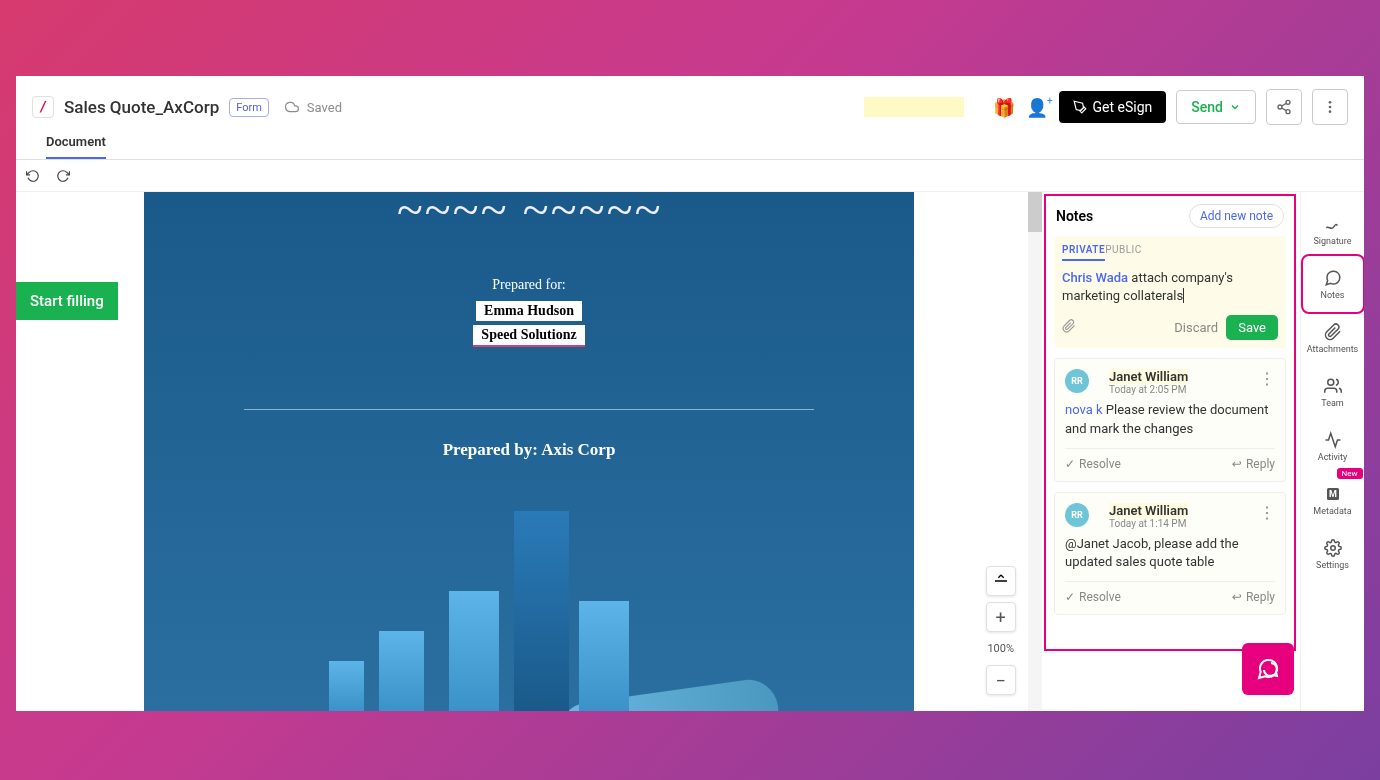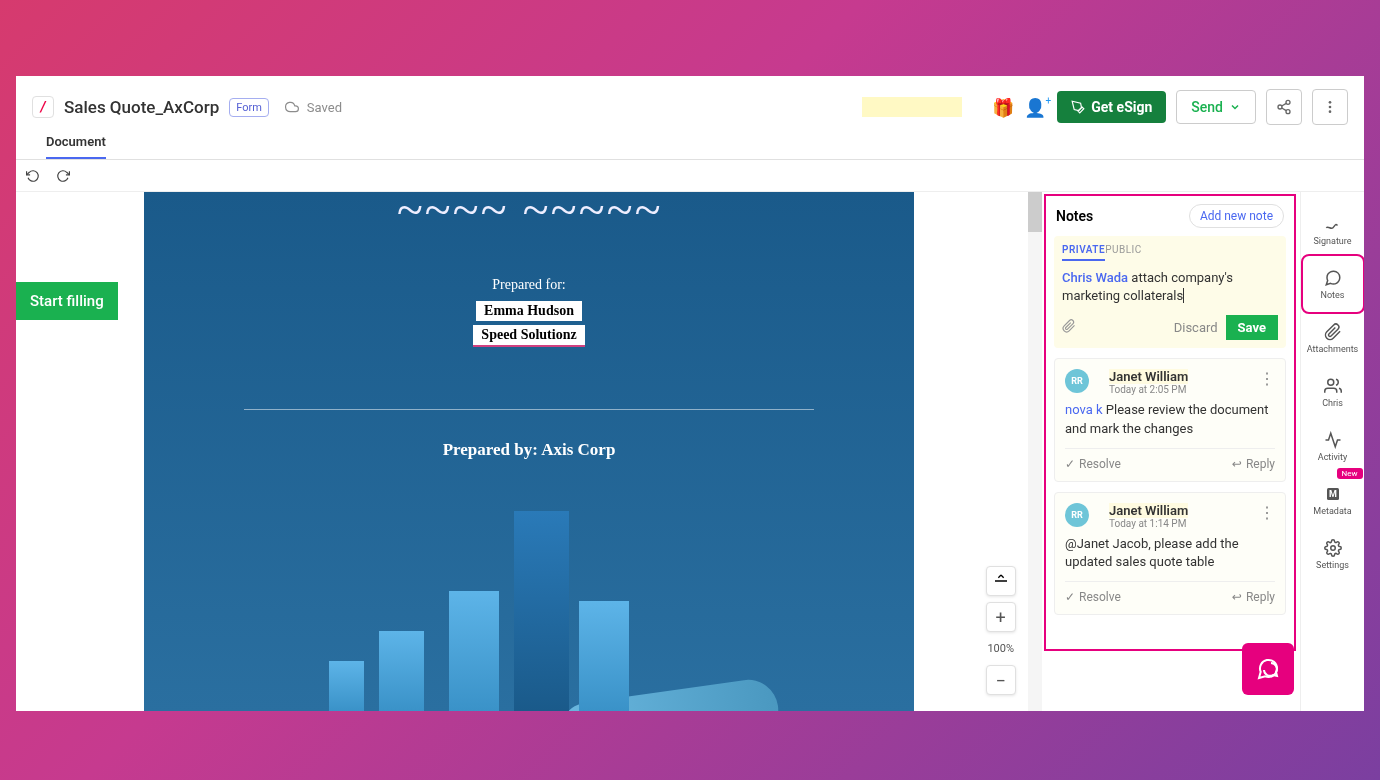--- a/index.html
+++ b/index.html
@@ -10,21 +10,21 @@
 .doc-title { font-size: 17px; color: #333; font-weight: 500; }
 .form-badge { font-size: 11px; color: #5560d4; border: 1px solid #a5aef0; border-radius: 4px; padding: 2px 6px; }
 .saved { display: flex; align-items: center; gap: 8px; color: #8c8c8c; font-size: 13px; margin-left: 6px; }
 .saved svg { width: 14px; height: 14px; }
 .spacer { flex: 1; }
 .yellow-note { background: #fff9c4; width: 100px; height: 20px; margin-right: 20px; }
 .gift-icon { font-size: 18px; }
 .user-add { position: relative; font-size: 18px; color: #2196f3; }
 .user-add .plus { position: absolute; top: -2px; right: -4px; font-size: 10px; color: #2196f3; }
 .btn { border-radius: 4px; padding: 8px 14px; font-size: 14px; border: none; cursor: pointer; display: flex; align-items: center; gap: 6px; }
-.btn-green { background: #15803d; color: #fff; font-weight: 700; }
+.btn-green { background: #000000; color: #fff; font-weight: 400; }
 .btn-outline { background: #fff; border: 1px solid #ccc; color: #1ab150; font-weight: 500; }
 .btn-icon { background: #fff; border: 1px solid #ccc; width: 36px; height: 36px; display: flex; align-items: center; justify-content: center; color: #666; border-radius: 4px; }
 .topbar-right { display: flex; gap: 10px; align-items: center; }
 .tabs-row { display: flex; padding: 0 30px; border-bottom: 1px solid #e0e0e0; height: 32px; }
 .tab { font-size: 13px; color: #333; font-weight: 600; padding: 6px 0; border-bottom: 2px solid #4a68f0; }
 .toolbar { display: flex; align-items: center; padding: 6px 10px; gap: 16px; border-bottom: 1px solid #eee; height: 32px; }
 .toolbar svg { width: 14px; height: 14px; color: #444; }
 .main-area { flex: 1; display: flex; overflow: hidden; position: relative; }
 .doc-viewer { flex: 1; background: #fff; position: relative; display: flex; justify-content: center; overflow: hidden; }
 .start-filling { position: absolute; left: 0; top: 90px; background: #1ab150; color: #fff; padding: 10px 14px; font-size: 15px; font-weight: 500; border: none; }
@@ -56,21 +56,21 @@
 .note-compose { background: #fefce8; margin: 0 8px 10px; border-radius: 4px; padding: 8px; }
 .note-tabs { display: flex; gap: 0; margin-bottom: 8px; }
 .note-tab { font-size: 10px; letter-spacing: 0.5px; color: #999; padding-bottom: 4px; }
 .note-tab.active { color: #4a68f0; border-bottom: 2px solid #4a68f0; font-weight: 600; }
 .note-text { font-size: 13px; color: #333; line-height: 1.4; }
 .note-text .mention { color: #4a68f0; font-weight: 500; }
 .note-text .cursor { border-right: 1px solid #333; }
 .note-actions { display: flex; align-items: center; margin-top: 10px; gap: 8px; }
 .attach-icon { color: #999; flex: 1; }
 .discard { color: #888; font-size: 13px; background: none; border: none; }
-.save-btn { background: #1ab150; color: #fff; border: none; padding: 5px 12px; border-radius: 0; font-size: 13px; font-weight: 700; }
+.save-btn { background: #1ab150; color: #fff; border: none; padding: 5px 12px; border-radius: 5px; font-size: 13px; font-weight: 400; }
 .note-card { background: #fefef8; margin: 0 8px 10px; border: 1px solid #eee; border-radius: 4px; padding: 10px; }
 .note-card-head { display: flex; align-items: flex-start; gap: 20px; }
 .avatar-c { width: 24px; height: 24px; border-radius: 50%; background: #6ec5d8; color: #fff; font-size: 9px; display: flex; align-items: center; justify-content: center; font-weight: bold; }
 .author { font-size: 13px; font-weight: 600; color: #333; background: #fffbe0; }
 .timestamp { font-size: 10px; color: #888; }
 .note-more { margin-left: auto; color: #888; font-size: 16px; }
 .note-body { font-size: 13px; color: #333; margin-top: 6px; line-height: 1.4; }
 .note-body .mention { color: #4a68f0; }
 .note-foot { display: flex; justify-content: space-between; margin-top: 10px; padding-top: 8px; border-top: 1px solid #eee; font-size: 12px; color: #888; }
 .note-foot span { display: flex; align-items: center; gap: 4px; }
@@ -262,21 +262,21 @@
           </svg>
         <span>Attachments</span>
       </div>
       <div class="rail-item">
         <svg viewBox="0 0 24 24" fill="none" stroke="currentColor" stroke-width="2">
             <path d="M17 21v-2a4 4 0 0 0-4-4H5a4 4 0 0 0-4 4v2"></path>
             <circle cx="9" cy="7" r="4"></circle>
             <path d="M23 21v-2a4 4 0 0 0-3-3.87"></path>
             <path d="M16 3.13a4 4 0 0 1 0 7.75"></path>
           </svg>
-        <span>Chris</span>
+        <span>Team</span>
       </div>
       <div class="rail-item">
         <svg viewBox="0 0 24 24" fill="none" stroke="currentColor" stroke-width="2">
             <polyline points="22 12 18 12 15 21 9 3 6 12 2 12"></polyline>
           </svg>
         <span>Activity</span>
       </div>
       <div class="rail-item">
         <span class="rail-badge">New</span>
         <svg viewBox="0 0 24 24" fill="currentColor">

